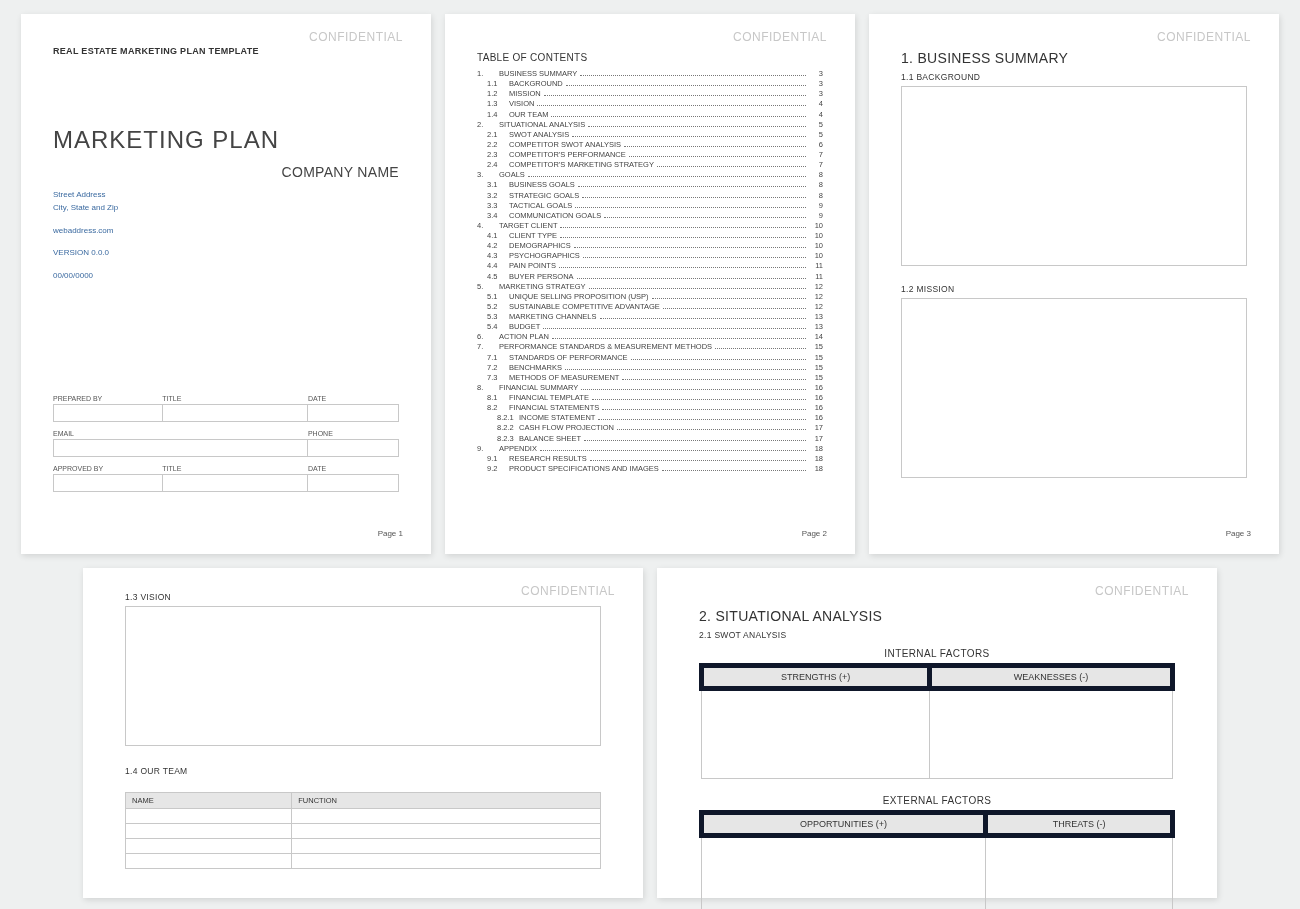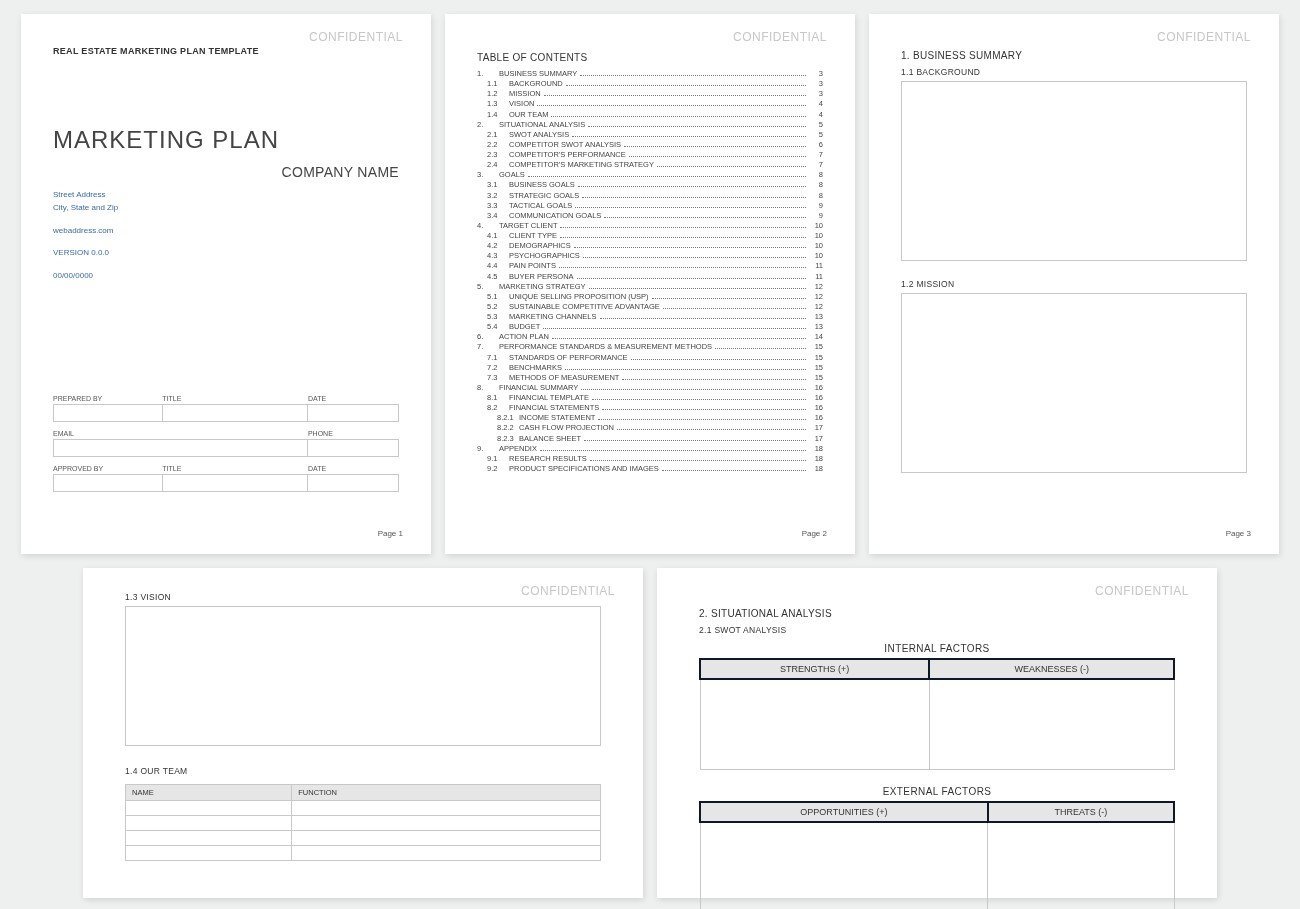--- a/index.html
+++ b/index.html
@@ -66,43 +66,43 @@
   .toc-text { white-space:nowrap; }
   .toc-leader {
     flex:1;
     border-bottom:1px dotted #777;
     margin:0 3px 2px 3px;
     height:0.6em;
   }
   .toc-pg { width:14px; text-align:right; }
 
   
-  .h1 { font-size:10px; letter-spacing:0.3px; margin:10px 0 6px; }
+  .h1 { font-size:14px; letter-spacing:0.3px; margin:10px 0 6px; }
   .h2 { font-size:8.5px; letter-spacing:0.3px; margin:6px 0 4px; }
   .box {
     border:1px solid #c8c8c8;
     width:100%;
     background:#fff;
   }
   .box.tall { height:180px; }
   .box.short { height:140px; }
 
-  .team-table { width:100%; border-collapse:collapse; margin-top:8px; }
+  .team-table { width:100%; border-collapse:collapse; margin-top:16px; }
   .team-table th {
     background:#e6e6e6; font-size:7.5px; font-weight:400; text-align:left;
     padding:3px 6px; border:1px solid #c8c8c8;
   }
   .team-table td { border:1px solid #c8c8c8; height:15px; }
 
   
   .swot-title { text-align:center; font-size:10px; letter-spacing:0.4px; padding:4px 0; }
   .swot-table { width:100%; border-collapse:collapse; }
   .swot-table th {
     background:#e6e6e6; font-size:9px; font-weight:400; text-align:center;
-    padding:4px; border:2px solid #0f172a;
+    padding:4px; border:5px solid #0f172a;
   }
   .swot-table td { border:1px solid #c8c8c8; height:90px; }
   .swot-header-row th { font-size:9px; }
   .swot-sec { margin-bottom:12px; }
 
   .p4 .inner, .p5 .inner { padding:0 10px; }
   .p5 { padding-top:30px; }
 </style>
 </head>
 <body>

